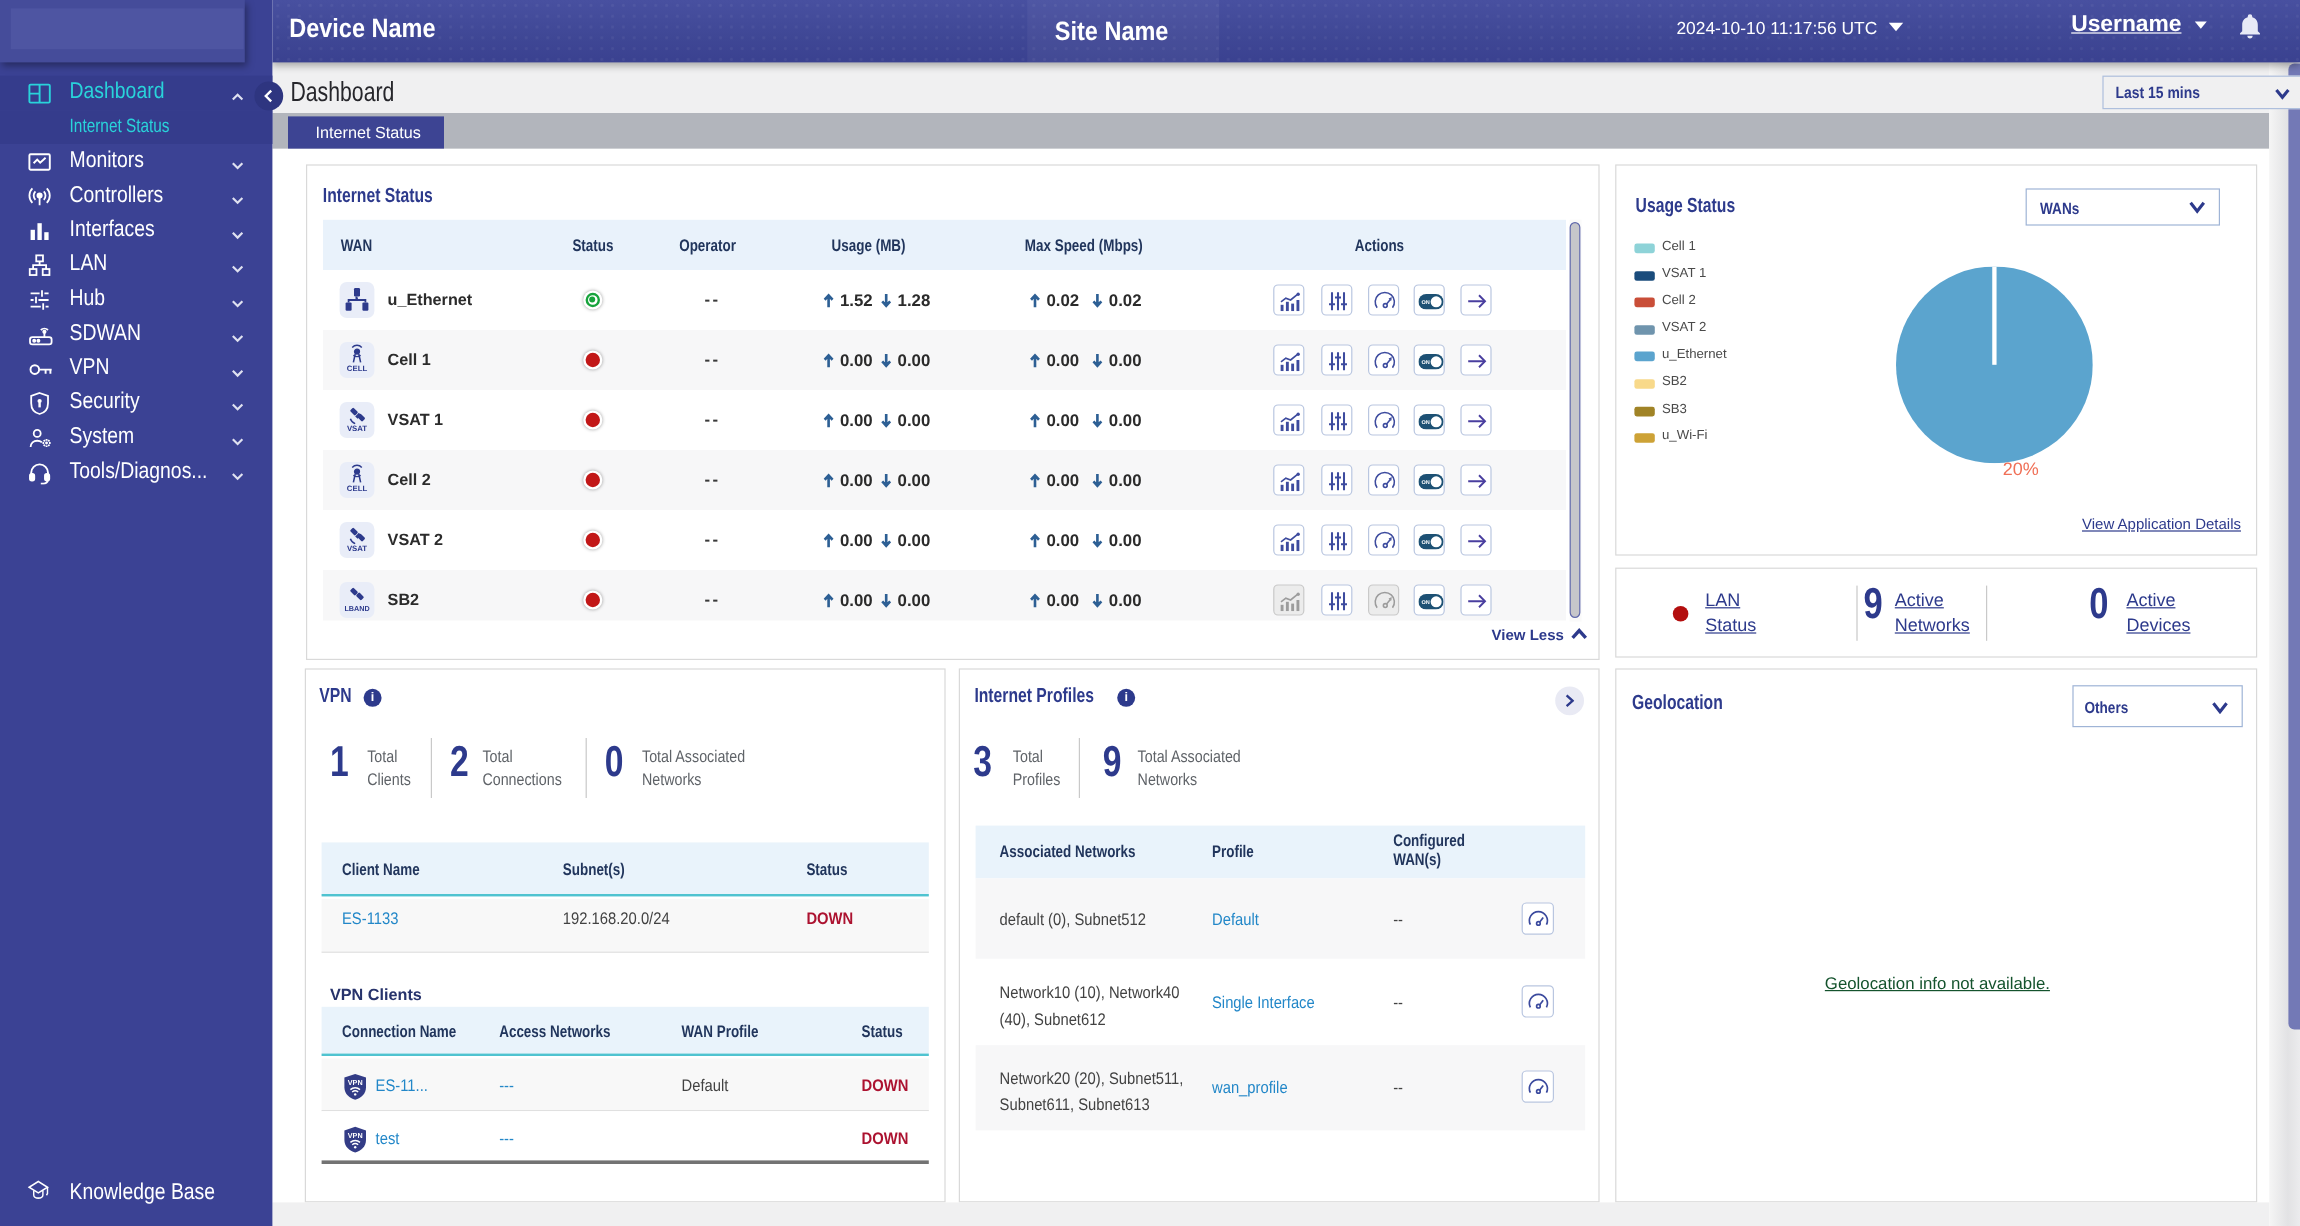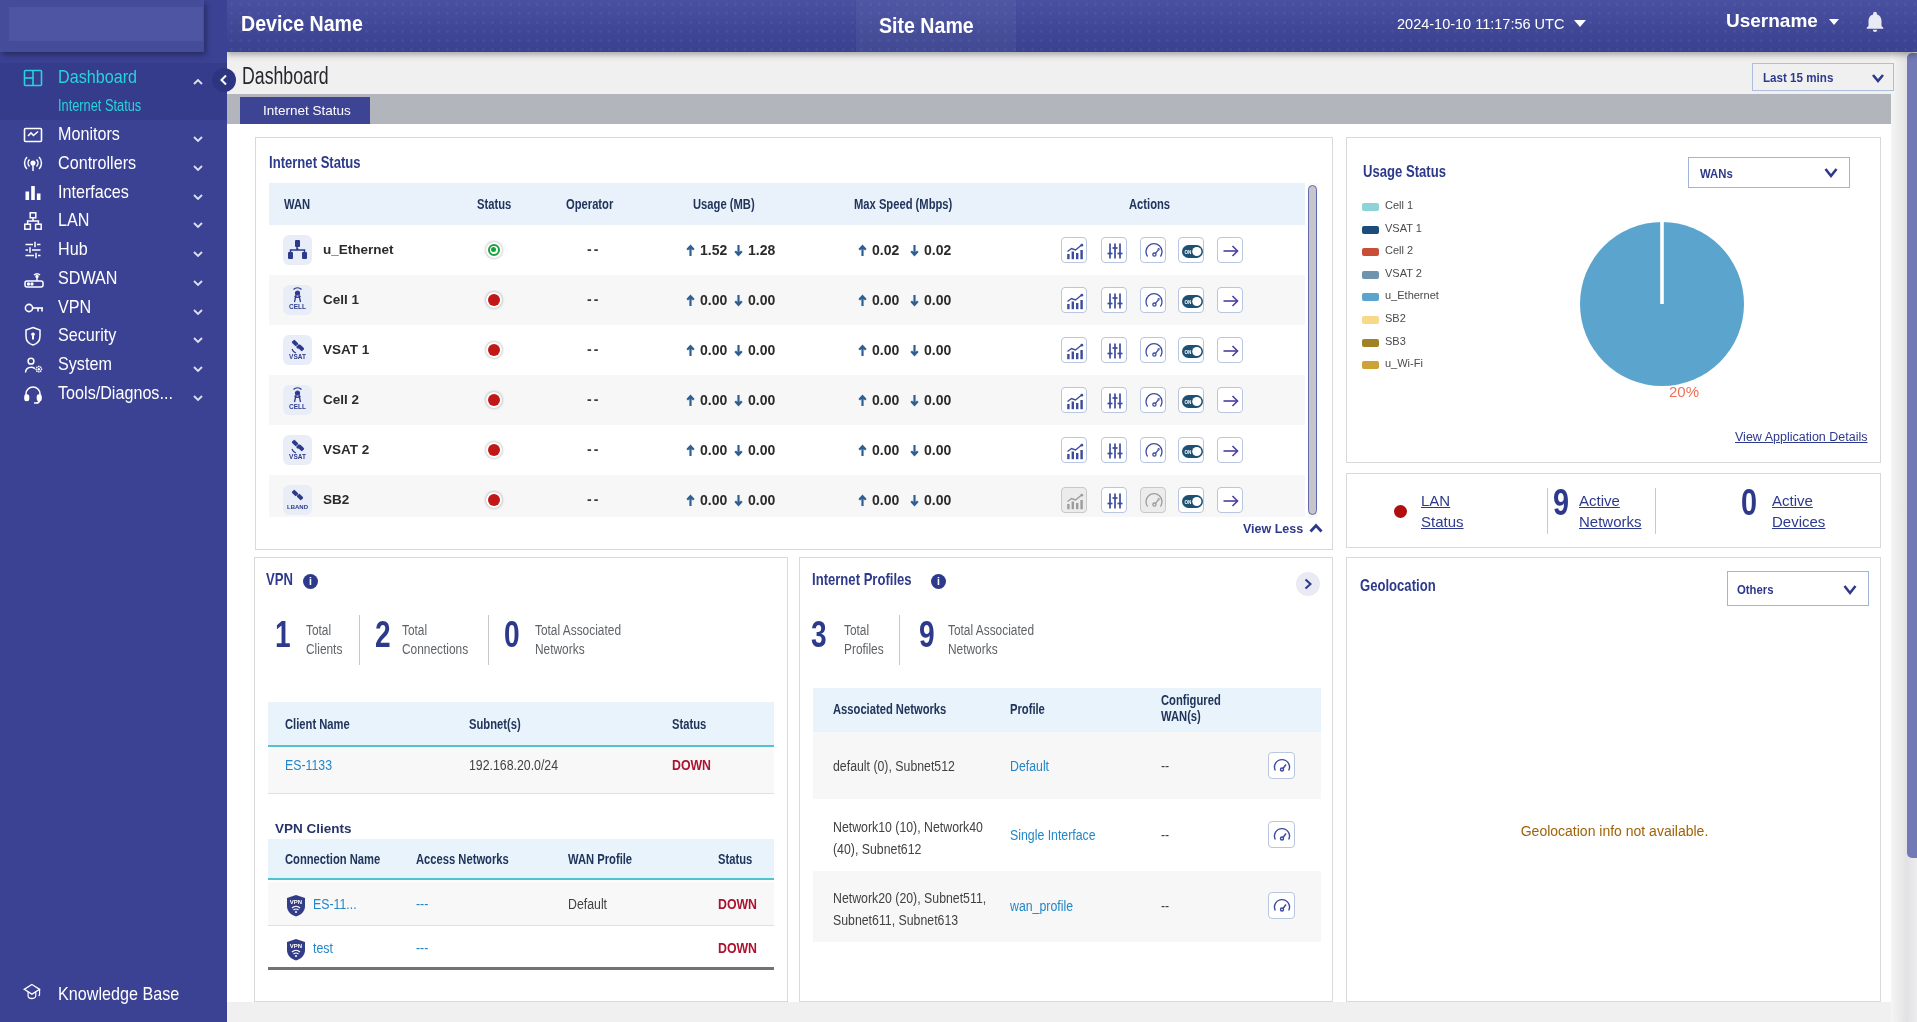--- a/index.html
+++ b/index.html
@@ -25,31 +25,31 @@
 #kb .micon { position:absolute; left:23px; top:3px; width:21px; height:21px; }
 #kb span { position:absolute; left:58px; top:3px; transform:scaleX(.85); transform-origin:0 0; white-space:nowrap; }
 
 
 #header { left:227px; top:0; width:1690px; height:52px; background:radial-gradient(rgba(255,255,255,.05) 1px, transparent 1.6px) 0 0/9px 9px, linear-gradient(180deg,#4850a0 0%,#3f4795 60%,#3a4190 100%); box-shadow:0 3px 6px rgba(0,0,0,.3); z-index:4; }
 #sitehl { position:absolute; left:629px; top:0; width:160px; height:52px; background:rgba(255,255,255,.045); }
 #devname { position:absolute; left:14px; top:11px; color:#fff; font-size:22px; font-weight:bold; transform:scaleX(.89); transform-origin:0 0; }
 #sitename { position:absolute; left:652px; top:13px; color:#fff; font-size:22px; font-weight:bold; transform:scaleX(.89); transform-origin:0 0; }
 #hdate { position:absolute; left:1170px; top:16px; color:#fff; font-size:14.5px; }
 #hdate .tri { display:inline-block; width:0; height:0; border-left:6px solid transparent; border-right:6px solid transparent; border-top:7px solid #fff; margin-left:10px; vertical-align:2px; }
-#huser { position:absolute; left:1499px; top:10px; color:#fff; font-size:19px; font-weight:bold; }
+#huser { position:absolute; left:1499px; top:10px; color:#fff; font-size:19px; font-weight:bold;text-decoration:underline; }
 #huser .tri { display:inline-block; width:0; height:0; border-left:5px solid transparent; border-right:5px solid transparent; border-top:6px solid #fff; margin-left:11px; vertical-align:2px; }
 #hbell { position:absolute; left:1638px; top:11px; width:20px; height:22px; }
 
 
 #collapse { left:212px; top:68px; width:24px; height:24px; background:#2e3580; border-radius:50%; z-index:6; }
 
 
 #topbar { left:227px; top:52px; width:1664px; height:42px; background:#f0f0f1; z-index:1; }
 #pgtitle { position:absolute; left:15px; top:11px; font-size:23px; font-weight:normal; color:#26262b; transform:scaleX(.77); transform-origin:0 0; }
-#timesel { position:absolute; left:1525px; top:11px; width:142px; height:28px; background:#f0f0f1; border:1px solid #aebfdd; }
+#timesel { position:absolute; left:1525px; top:11px; width:166px; height:28px; background:#f0f0f1; border:1px solid #aebfdd; }
 #timesel span { position:absolute; left:10px; top:6px; font-size:13.5px; font-weight:bold; color:#2d3a8c; transform:scaleX(.86); transform-origin:0 0; white-space:nowrap; }
 
 
 #tabstrip { left:227px; top:94px; width:1664px; height:30px; background:#b2b5bc; }
 #tab1 { position:absolute; left:13px; top:3px; width:130px; height:27px; background:#3d4493; color:#fff; font-size:13.5px; }
 #tab1 span { position:absolute; left:23px; top:6px; }
 
 
 #panel { left:227px; top:124px; width:1664px; height:878px; background:#fff; }
 .card { position:absolute; background:#fff; border:1px solid #d9d9d9; }
@@ -1015,21 +1015,21 @@
     </div>
 
     <div id="c-geo" class="card">
       <div class="ctitle" style="left:13px; top:18px;">Geolocation</div>
       <div style="position:absolute;left:380px;top:13px;width:142px;height:35px;border:1px solid #9fb4d6;background:#fff;">
         <span style="position:absolute;left:9px;top:10px;font-size:13.5px;font-weight:bold;color:#2d3a8c;transform:scaleX(.84);transform-origin:0 0;">Others</span>
         <svg style="position:absolute;right:10px;top:11px;" width="16" height="13" viewBox="0 0 16 13">
             <path d="M2.5 3 L8 10 L13.5 3" stroke="#2d3a8c" stroke-width="2.6" fill="none"></path>
           </svg>
       </div>
-      <div style="position:absolute;left:0;top:265px;width:535px;text-align:center;font-size:14px;color:#a16207;">Geolocation info not available.</div>
+      <div style="position:absolute;left:0;top:253px;width:535px;text-align:center;font-size:14px;color:#14532d;text-decoration:underline;">Geolocation info not available.</div>
     </div>
 
   </div>
 
   <div class="abs" style="left:227px;top:1002px;width:1664px;height:20px;background:#f0f0f1;"></div>
 
   <div class="abs" style="left:1891px;top:52px;width:26px;height:970px;background:linear-gradient(90deg,#f5f5f5,#e2e2e4 60%,#ececee);"></div>
   <div class="abs" style="left:1907px;top:53px;width:10px;height:805px;background:#7379b6;border-radius:5px 0 0 5px;"></div>
 
 </div>

